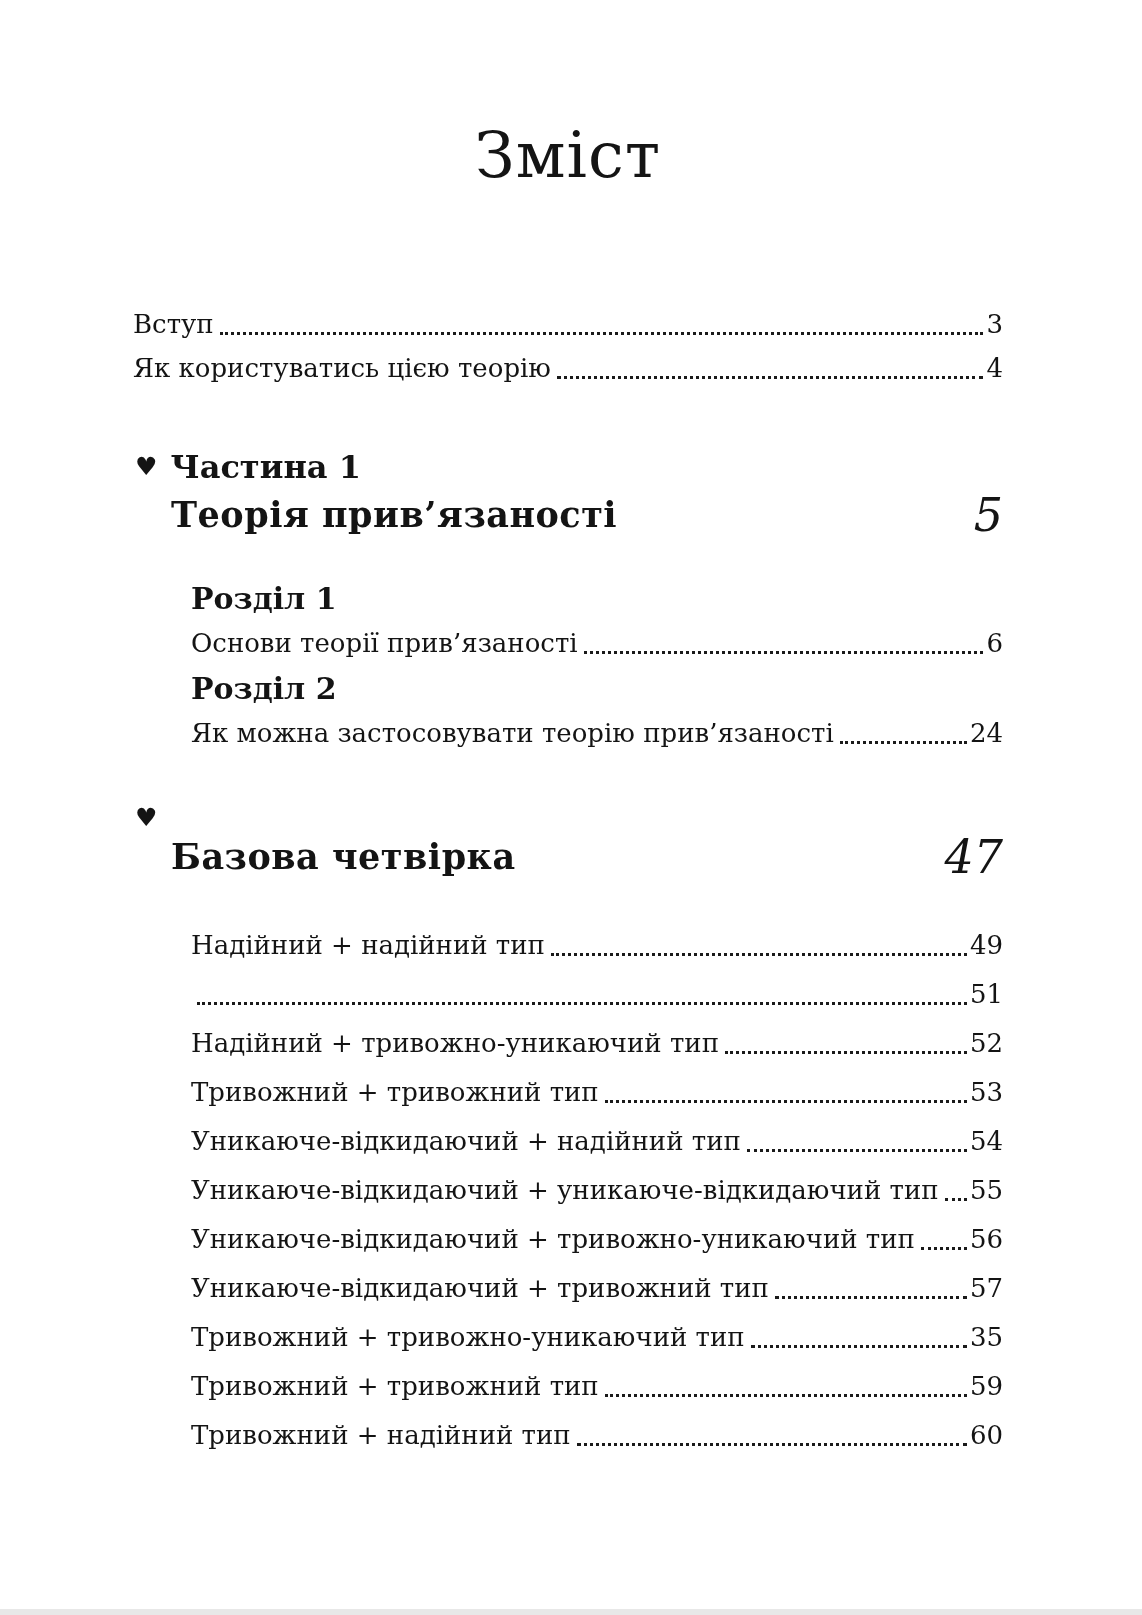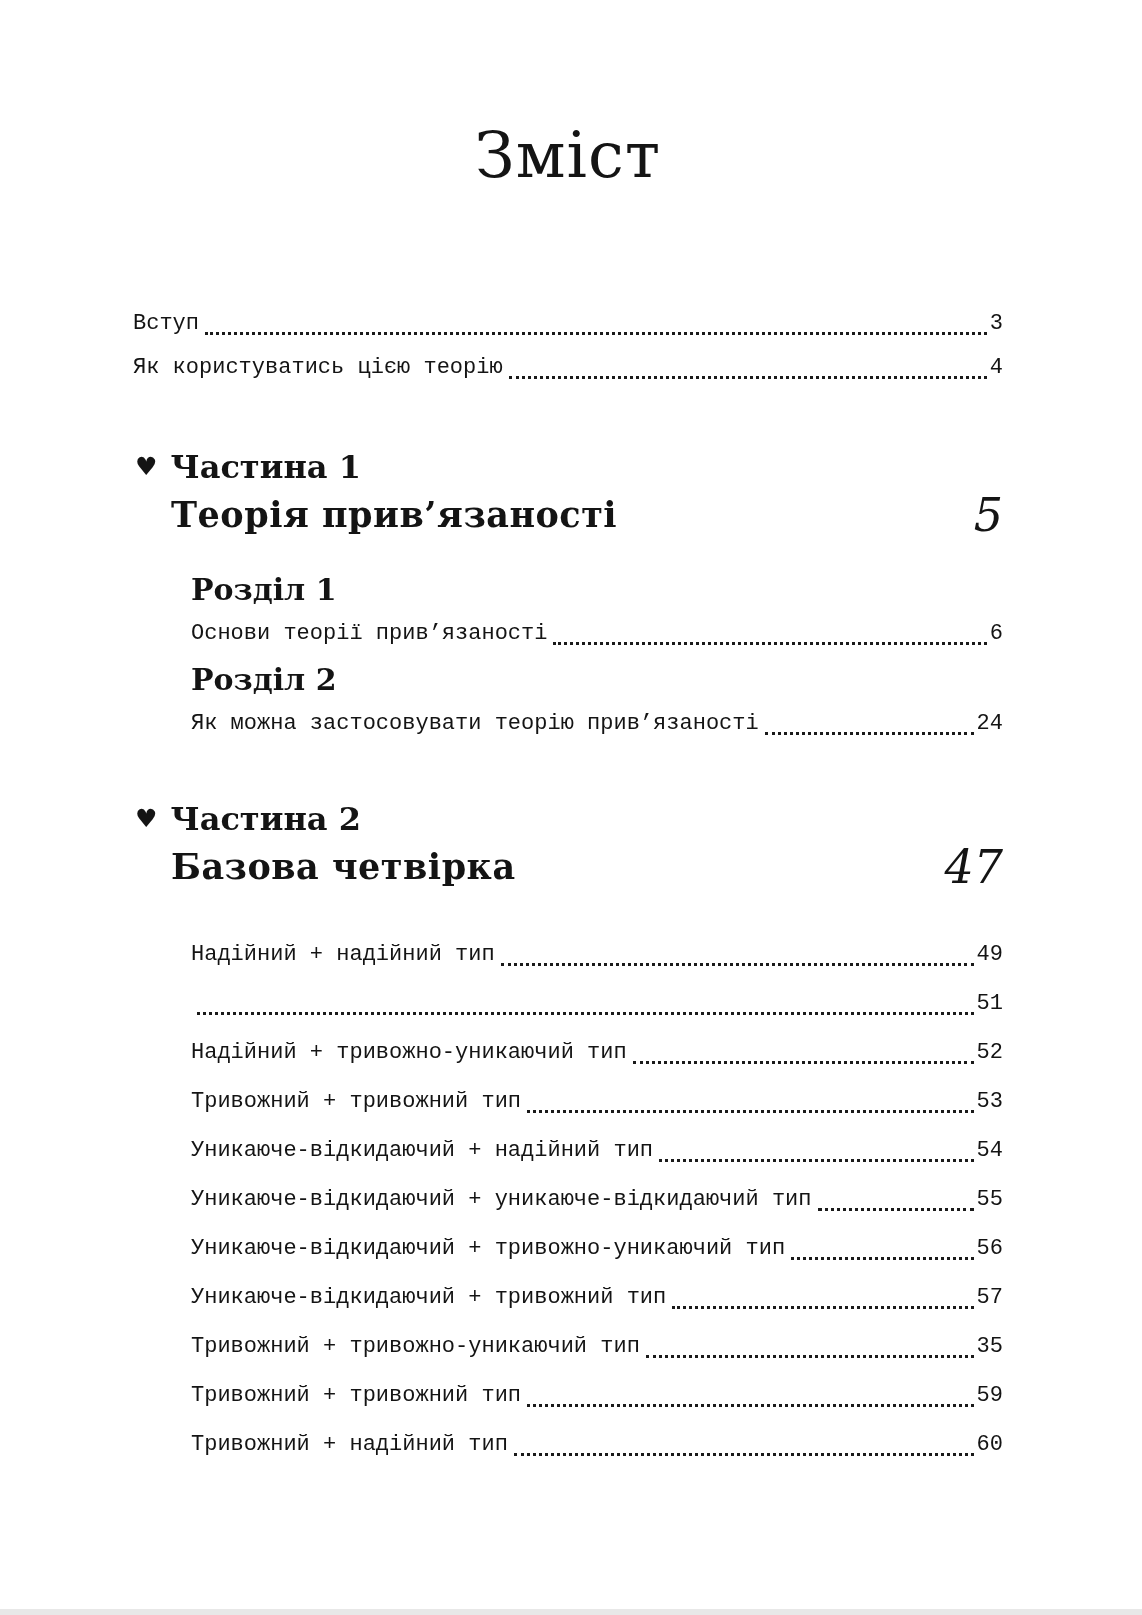--- a/index.html
+++ b/index.html
@@ -19,23 +19,22 @@
     font-size: 64px;
     font-weight: 400;
     line-height: 70px;
     text-align: center;
     letter-spacing: 1px;
   }
   
   .row {
     display: flex;
     align-items: flex-end;
-    font-size: 22px;
+    font-size: 26px;
     line-height: 44px;
-    font-family: Liberation Mono, monospace;
   }
   .row .label { white-space: nowrap; }
   .row .leader {
     flex: 1 1 auto;
     min-width: 20px;
     border-bottom: 3px dotted #1a1a1a;
     margin: 0 3px 11px 6px;
   }
   .row .pagenum { white-space: nowrap; }
 
@@ -63,21 +62,21 @@
     font-weight: 700;
     letter-spacing: 0.5px;
   }
   .part-page {
     font-size: 46px;
     font-style: italic;
     font-weight: 400;
   }
 
   .part-1 { margin-top: 55px; }
-  .chapters { margin-top: 27px; padding-left: 58px; }
+  .chapters { margin-top: 36px; padding-left: 58px; }
   .chapter-group + .chapter-group { margin-top: 2px; }
   .chapter-kicker {
     font-size: 30px;
     font-weight: 700;
     line-height: 44px;
   }
 
   .part-2 { margin-top: 51px; }
   .entries { margin-top: 40px; padding-left: 58px; }
   .entries .row { margin-bottom: 5px; text-align: center; }
@@ -128,21 +127,20 @@
           <span class="leader"></span>
           <span class="pagenum">24</span>
         </div>
       </div>
     </div>
   </section>
 
   <section class="part part-2">
     <div class="part-kicker">
       <span class="heart">♥</span>
-      <span>Частина 2</span>
     </div>
     <div class="part-titleline">
       <span class="part-title">Базова четвірка</span>
       <span class="part-page">47</span>
     </div>
 
     <div class="entries">
       <div class="row">
         <span class="label">Надійний + надійний тип</span>
         <span class="leader"></span>

